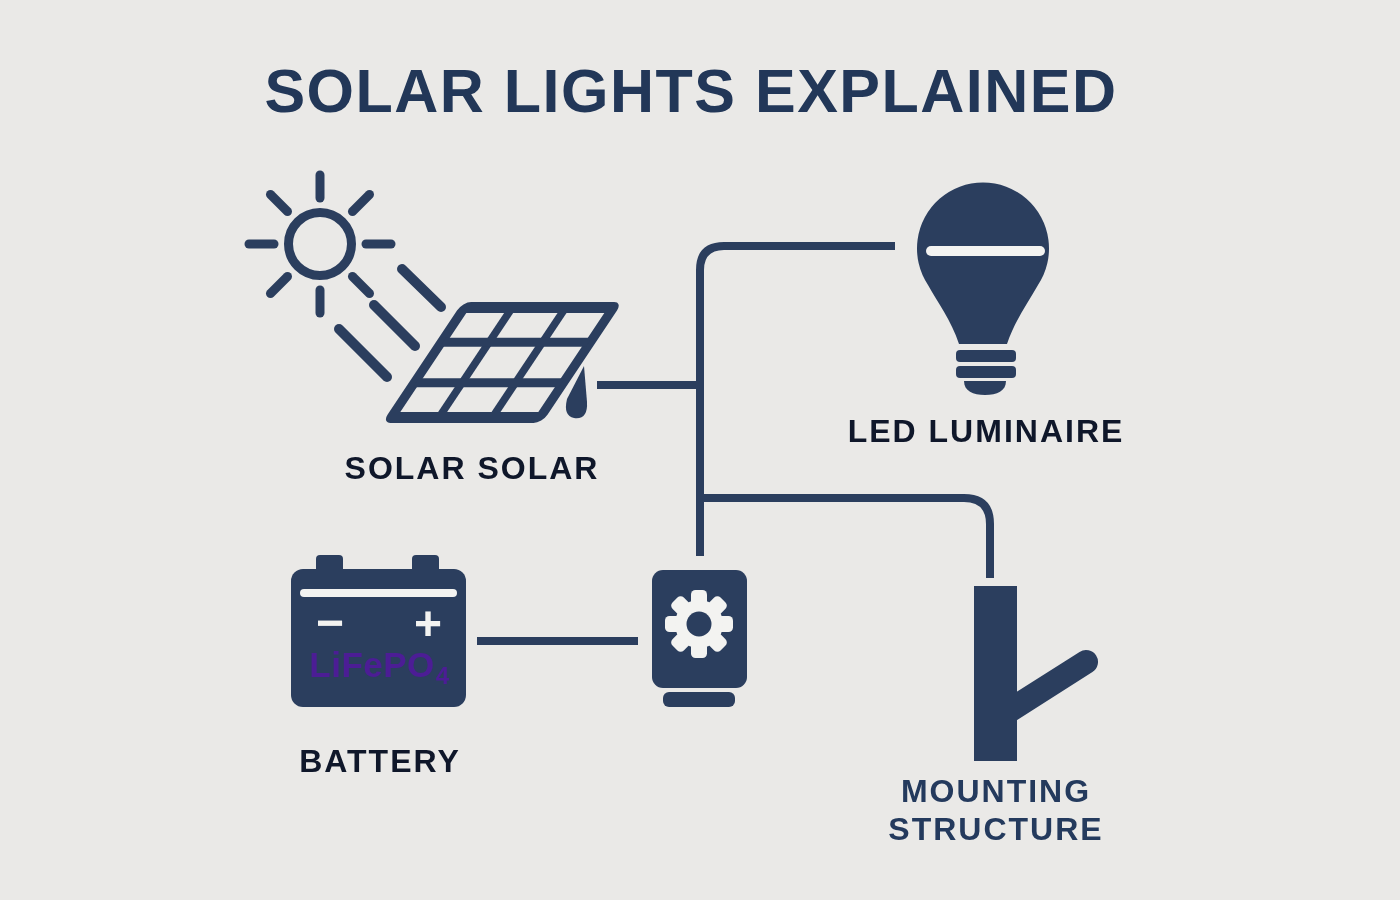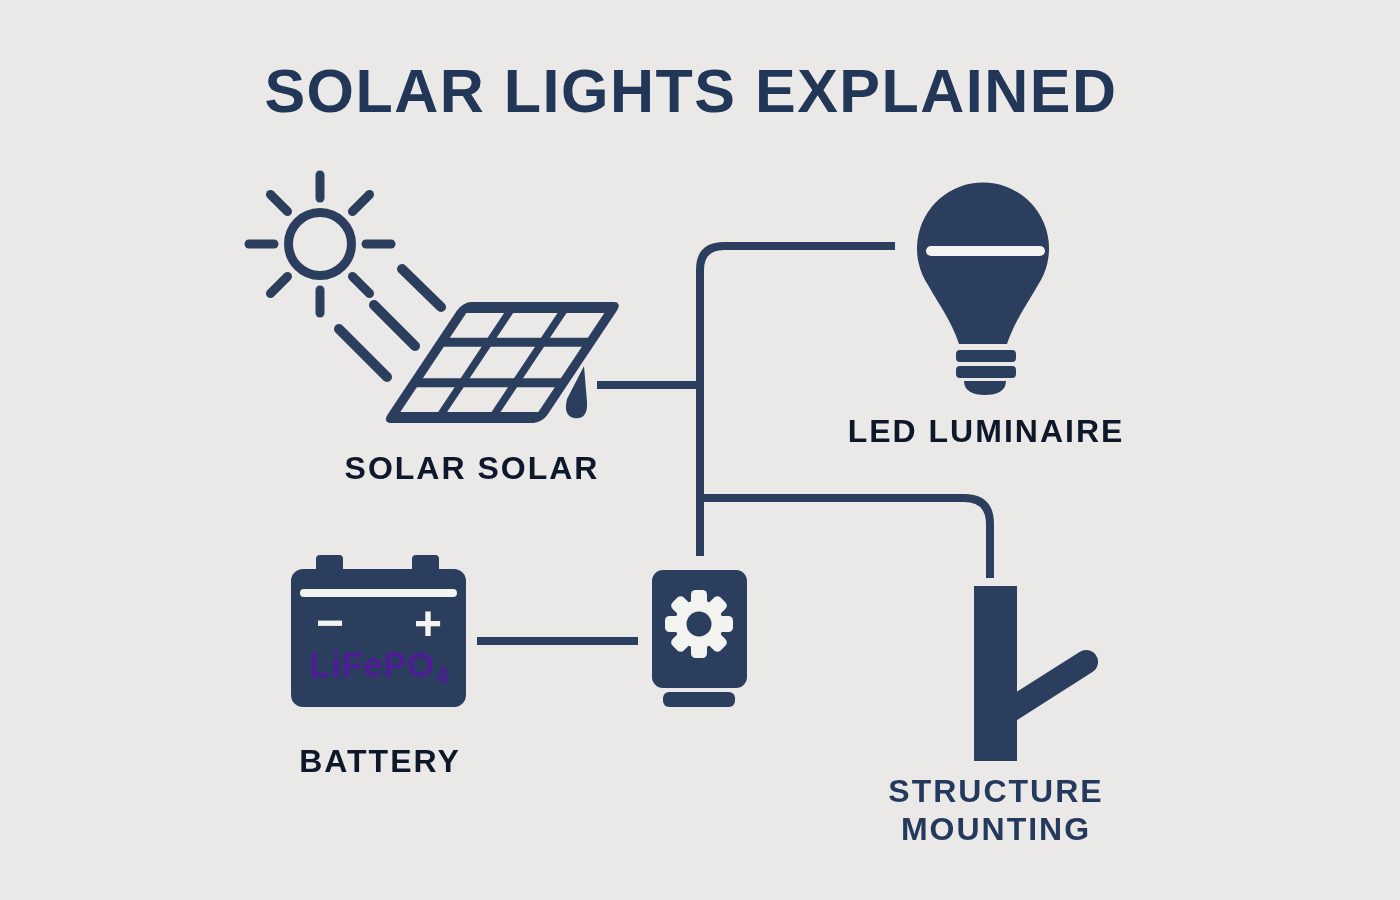--- a/index.html
+++ b/index.html
@@ -157,21 +157,21 @@
   <div class="title">SOLAR LIGHTS EXPLAINED</div>
 
   <div class="lbl" style="left:472px;top:450px;">SOLAR SOLAR</div>
 
   <div class="lbl" style="left:986px;top:413px;">LED LUMINAIRE</div>
 
   <div class="lbl" style="left:380px;top:724px;margin-top:19px;">BATTERY</div>
 
 
   <div class="mount-lbl">
+    <div>MOUNTING</div>
     <div>STRUCTURE</div>
-    <div>MOUNTING</div>
   </div>
 
   <div class="chem">
     <span>LiFePO</span><span class="sub">4</span>
   </div>
 
 </div>
 
 </body></html>

